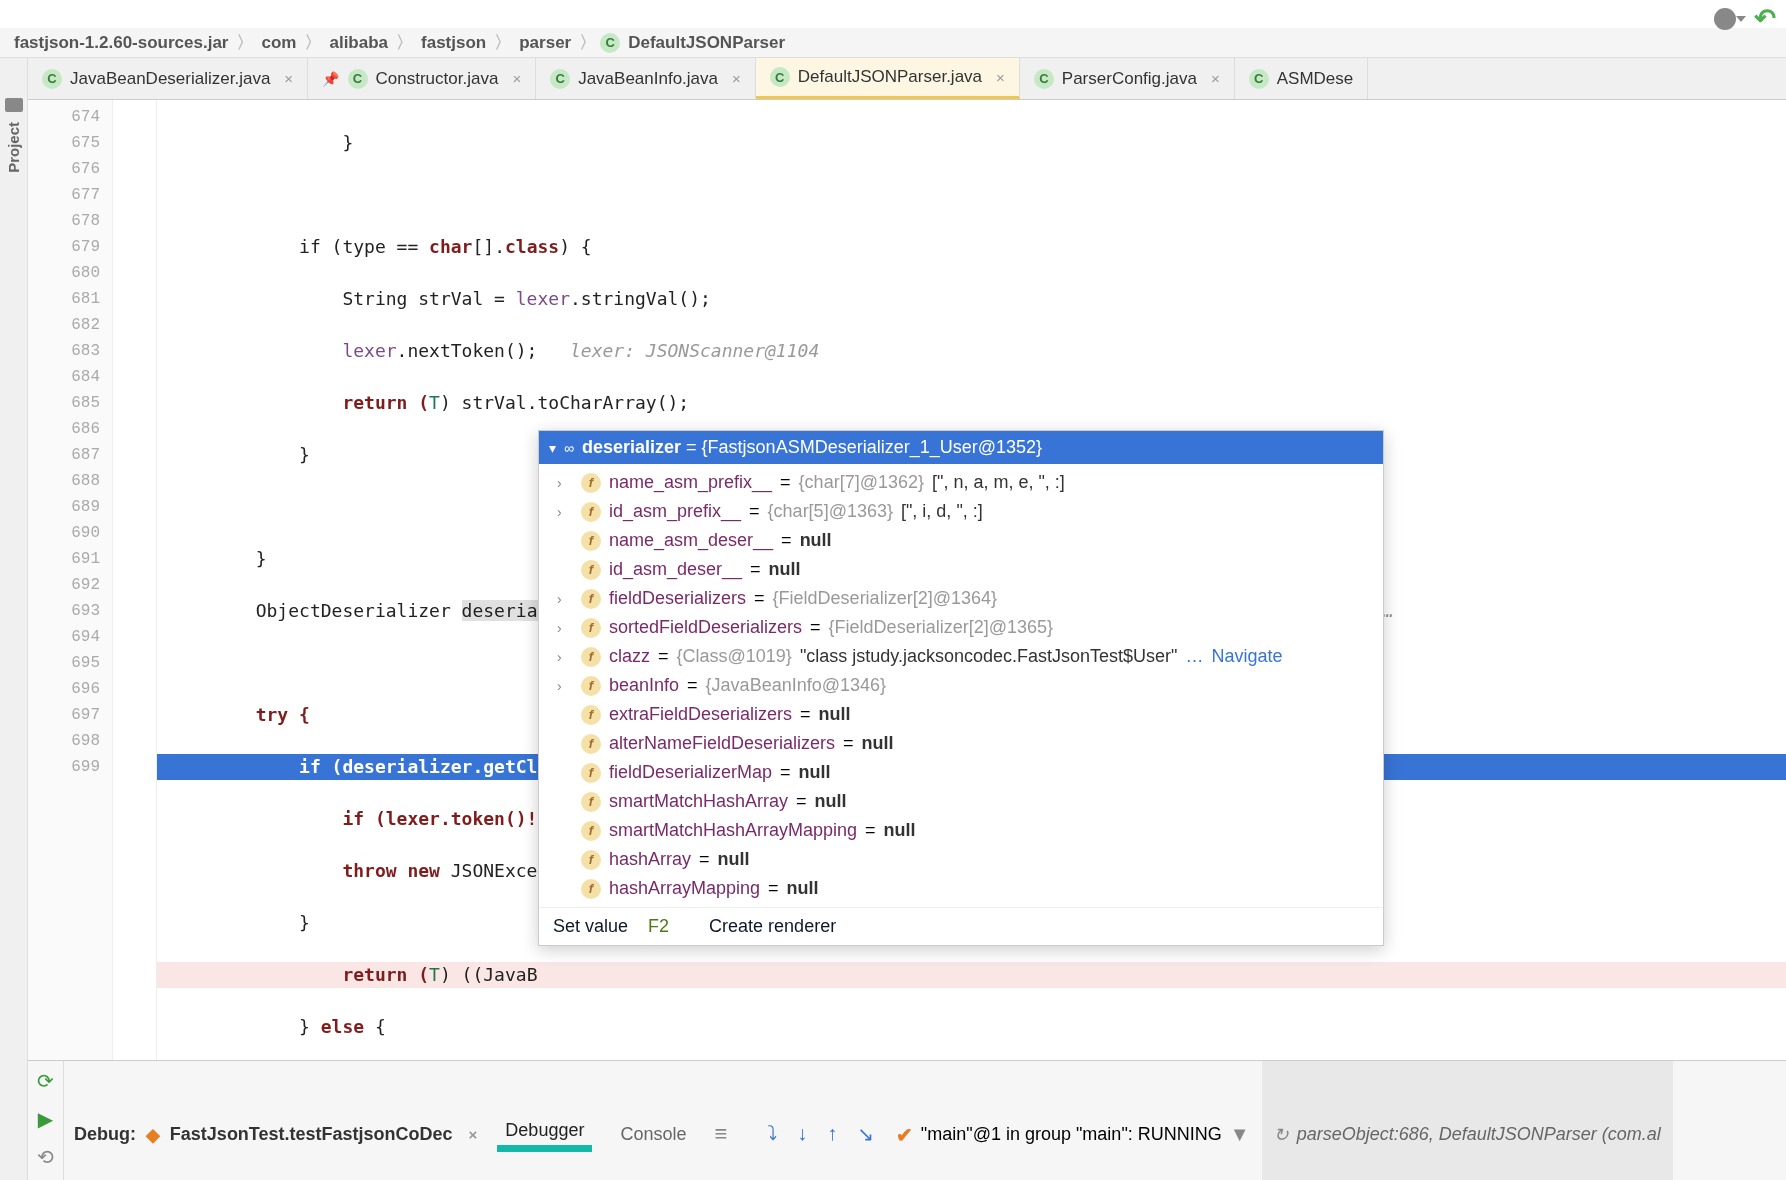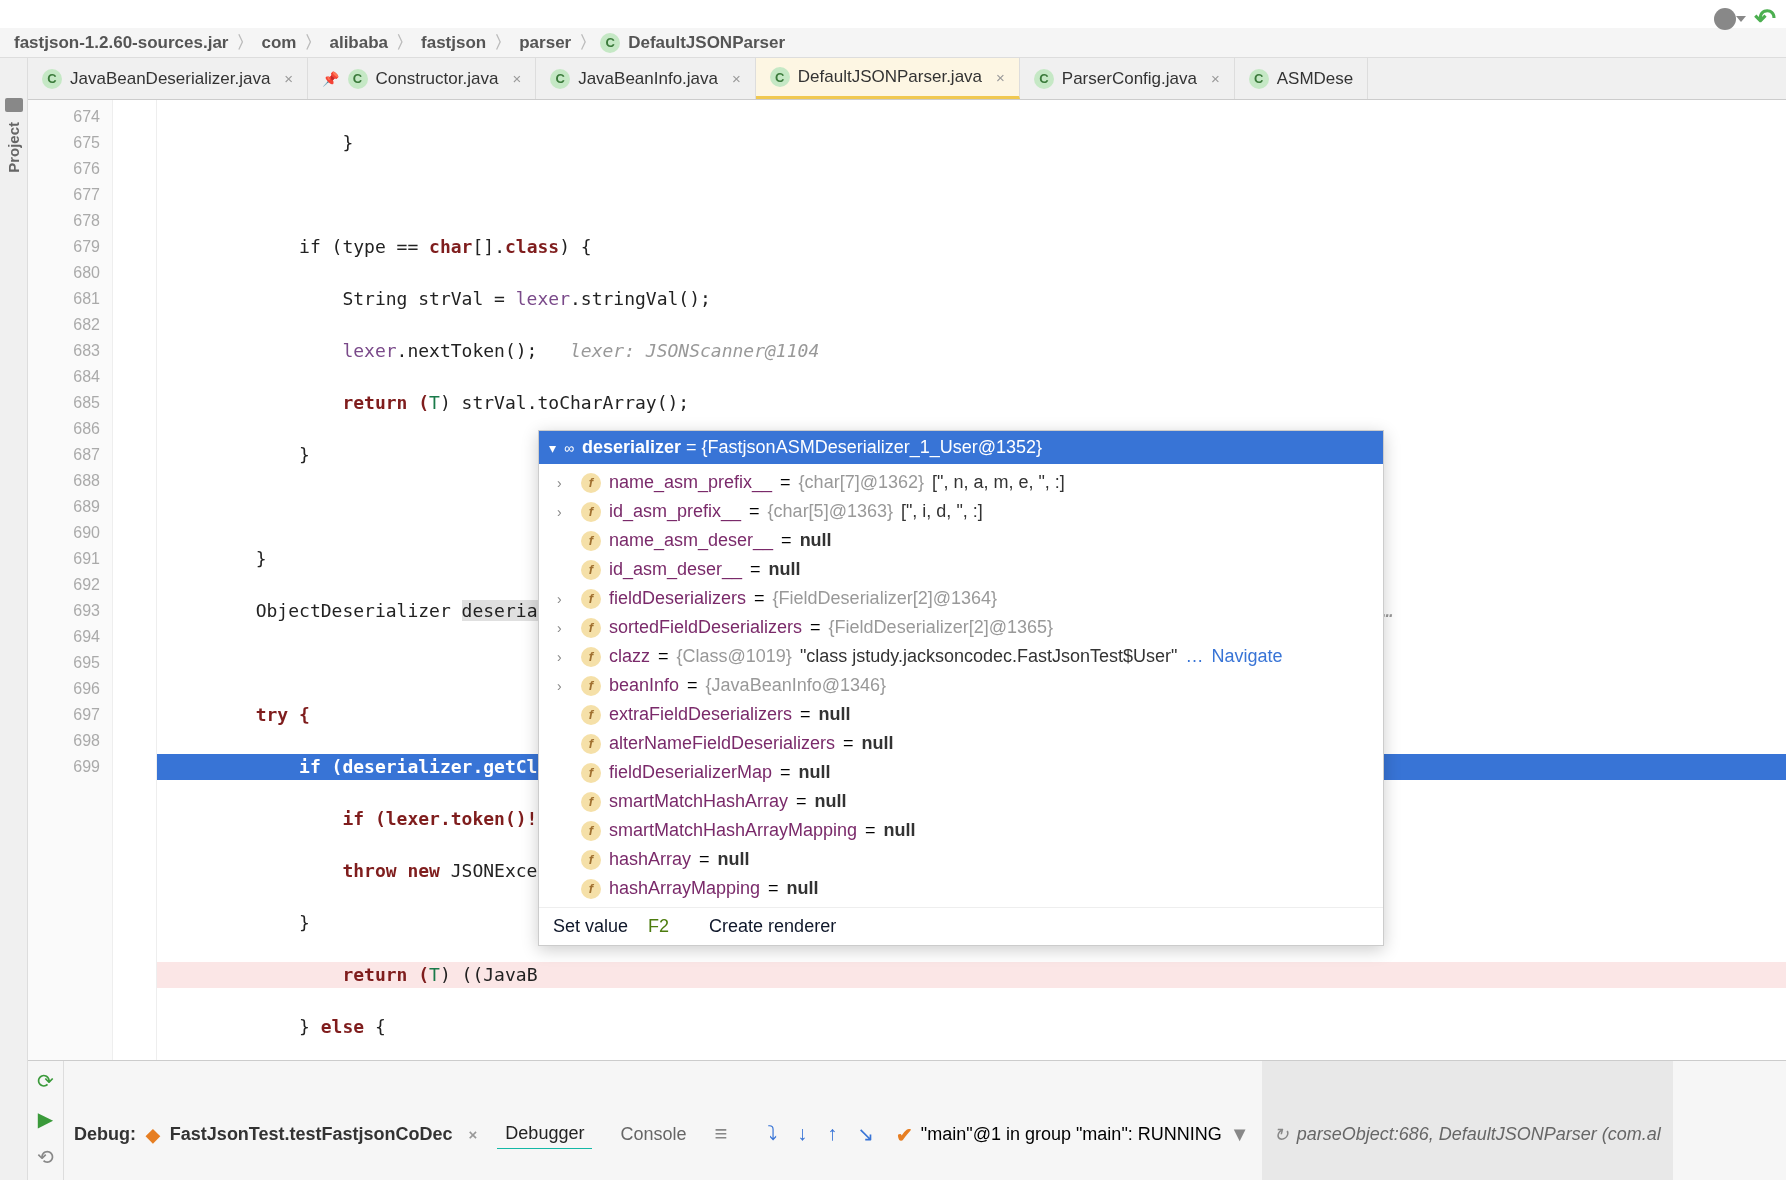--- a/index.html
+++ b/index.html
@@ -142,21 +142,21 @@
   background: #fff;
   overflow: hidden;
 }
 .gutter {
   width: 85px;
   background: #fafafa;
   border-right: 1px solid #eee;
   text-align: right;
   padding-right: 12px;
   color: #aaa;
-  font-family: Liberation Sans, sans-serif;
+  font-family: Liberation Mono, monospace;
   font-size: 16px;
   line-height: 26px;
   padding-top: 4px;
 }
 .gutter-line { height: 26px; position: relative; }
 .fold-bar {
   width: 44px;
   background: #fff;
   border-right: 1px solid #eee;
   position: relative;
@@ -292,21 +292,21 @@
 
 .debug-tabs {
   display: flex;
   align-items: center;
   padding: 4px 10px;
   gap: 20px;
   border-bottom: 1px solid #ddd;
   font-size: 18px;
 }
 .debug-tab { color: #666; padding: 4px 8px; cursor: pointer; }
-.debug-tab.active { border-bottom: 1px solid #14b8a6; color: #222; }
+.debug-tab.active { border-bottom: 7px solid #14b8a6; color: #222; }
 .debug-toolbar-icons { display: flex; gap: 20px; margin-left: 20px; font-size: 20px; }
 .step-icon { color: #3874d6; }
 
 .frames-row {
   display: flex;
   align-items: center;
   padding: 6px 12px;
   font-size: 18px;
   gap: 8px;
 }

